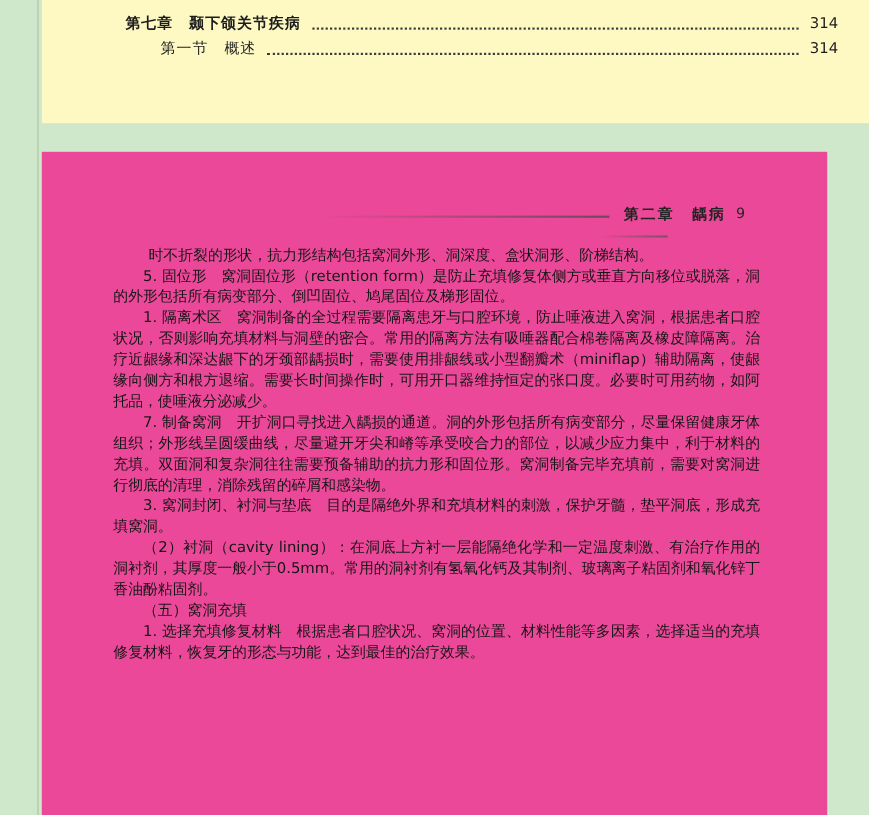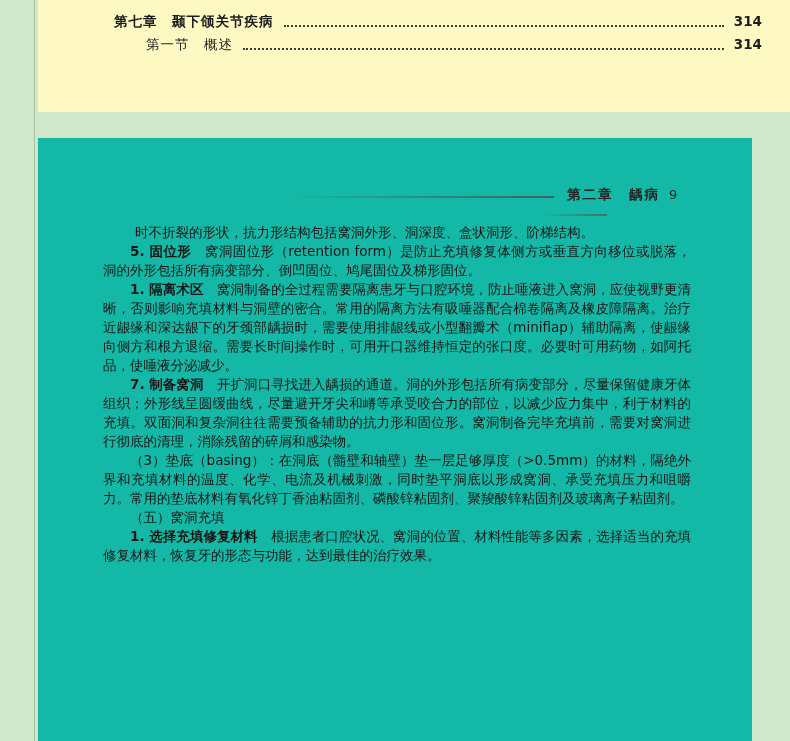--- a/index.html
+++ b/index.html
@@ -34,27 +34,27 @@
   .toc-row.row1 { padding: 12px 62px 0 76px; font-weight: 600; }
   .toc-row.row2 { padding: 5px 62px 0 108px; font-weight: 400; }
   .toc-label { letter-spacing: 1px; }
   .toc-leader {
     flex: 1 1 auto;
     margin: 0 10px 3px 10px;
     border-bottom: 2px dotted #3c3c3c;
     min-width: 40px;
     height: 1px;
   }
-  .toc-pagenum { font-weight: 700; }
+  .toc-pagenum { font-weight: 400; }
 
   
   .page-box {
     position: absolute; left: 38px; top: 138px;
     width: 714px; height: 603px;
-    background: #14b8a6;
+    background: #ec4899;
     overflow: hidden;
   }
 
   .rh-rule {
     position: absolute; left: 250px; top: 58px;
     width: 266px; height: 2px;
     background: linear-gradient(to right, rgba(110,110,110,0), rgba(75,75,75,.8));
   }
   .rh-title {
     position: absolute; left: 529px; top: 48px;
@@ -73,21 +73,21 @@
 
   .body-text {
     position: absolute; left: 65px; top: 85px;
     width: 588px;
     font-size: 13.5px; line-height: 19px;
     text-align: justify;
     color: #161616;
   }
   .body-text p { margin: 0; text-indent: 2em; }
   .body-text p.no-indent { text-indent: 0; padding-left: 32px; }
-  .lead { font-weight: 700; }
+  .lead { font-weight: 400; }
 </style>
 </head>
 <body>
 
 <div class="edge-line"></div>
 
 <div class="toc-box">
   <div class="toc-row row1">
     <span class="toc-label">第七章　颞下颌关节疾病</span>
     <span class="toc-leader"></span>
@@ -103,20 +103,21 @@
 <div class="page-box">
 
   <div class="rh-rule"></div>
   <div class="rh-title">第二章　龋病</div>
   <div class="rh-page">9</div>
   <div class="rh-underline"></div>
 
   <div class="body-text">
     <p class="no-indent"><span class="lead"></span><span>时不折裂的形状，抗力形结构包括窝洞外形、洞深度、盒状洞形、阶梯结构。</span></p>
     <p><span class="lead">5. 固位形</span><span>　窝洞固位形（retention form）是防止充填修复体侧方或垂直方向移位或脱落，洞的外形包括所有病变部分、倒凹固位、鸠尾固位及梯形固位。</span></p>
-    <p><span class="lead">1. 隔离术区</span><span>　窝洞制备的全过程需要隔离患牙与口腔环境，防止唾液进入窝洞，应使视野更清晰，否则影响充填材料与洞壁的密合。常用的隔离方法有吸唾器配合棉卷隔离及橡皮障隔离。治疗近龈缘和深达龈下的牙颈部龋损时，需要使用排龈线或小型翻瓣术（miniflap）辅助隔离，使龈缘向侧方和根方退缩。需要长时间操作时，可用开口器维持恒定的张口度。必要时可用药物，如阿托品，使唾液分泌减少。</span></p>
+    <p><span class="lead">1. 隔离术区</span><span>　窝洞制备的全过程需要隔离患牙与口腔环境，防止唾液进入窝洞，根据患者口腔状况，否则影响充填材料与洞壁的密合。常用的隔离方法有吸唾器配合棉卷隔离及橡皮障隔离。治疗近龈缘和深达龈下的牙颈部龋损时，需要使用排龈线或小型翻瓣术（miniflap）辅助隔离，使龈缘向侧方和根方退缩。需要长时间操作时，可用开口器维持恒定的张口度。必要时可用药物，如阿托品，使唾液分泌减少。</span></p>
     <p><span class="lead">7. 制备窝洞</span><span>　开扩洞口寻找进入龋损的通道。洞的外形包括所有病变部分，尽量保留健康牙体组织；外形线呈圆缓曲线，尽量避开牙尖和嵴等承受咬合力的部位，以减少应力集中，利于材料的充填。双面洞和复杂洞往往需要预备辅助的抗力形和固位形。窝洞制备完毕充填前，需要对窝洞进行彻底的清理，消除残留的碎屑和感染物。</span></p>
-    <p><span class="lead"></span><span>（3）垫底（basing）：在洞底（髓壁和轴壁）垫一层足够厚度（&gt;0.5mm）的材料，隔绝外界和充填材料的温度、化学、电流及机械刺激，同时垫平洞底以形成窝洞、承受充填压力和咀嚼力。常用的垫底材料有氧化锌丁香油粘固剂、磷酸锌粘固剂、聚羧酸锌粘固剂及玻璃离子粘固剂。</span></p>
+    <p><span class="lead">3. 窝洞封闭、衬洞与垫底</span><span>　目的是隔绝外界和充填材料的刺激，保护牙髓，垫平洞底，形成充填窝洞。</span></p>
+    <p><span class="lead"></span><span>（2）衬洞（cavity lining）：在洞底上方衬一层能隔绝化学和一定温度刺激、有治疗作用的洞衬剂，其厚度一般小于0.5mm。常用的洞衬剂有氢氧化钙及其制剂、玻璃离子粘固剂和氧化锌丁香油酚粘固剂。</span></p>
     <p><span class="lead"></span><span>（五）窝洞充填</span></p>
     <p><span class="lead">1. 选择充填修复材料</span><span>　根据患者口腔状况、窝洞的位置、材料性能等多因素，选择适当的充填修复材料，恢复牙的形态与功能，达到最佳的治疗效果。</span></p>
 
   </div>
 </div>
 
 </body></html>

